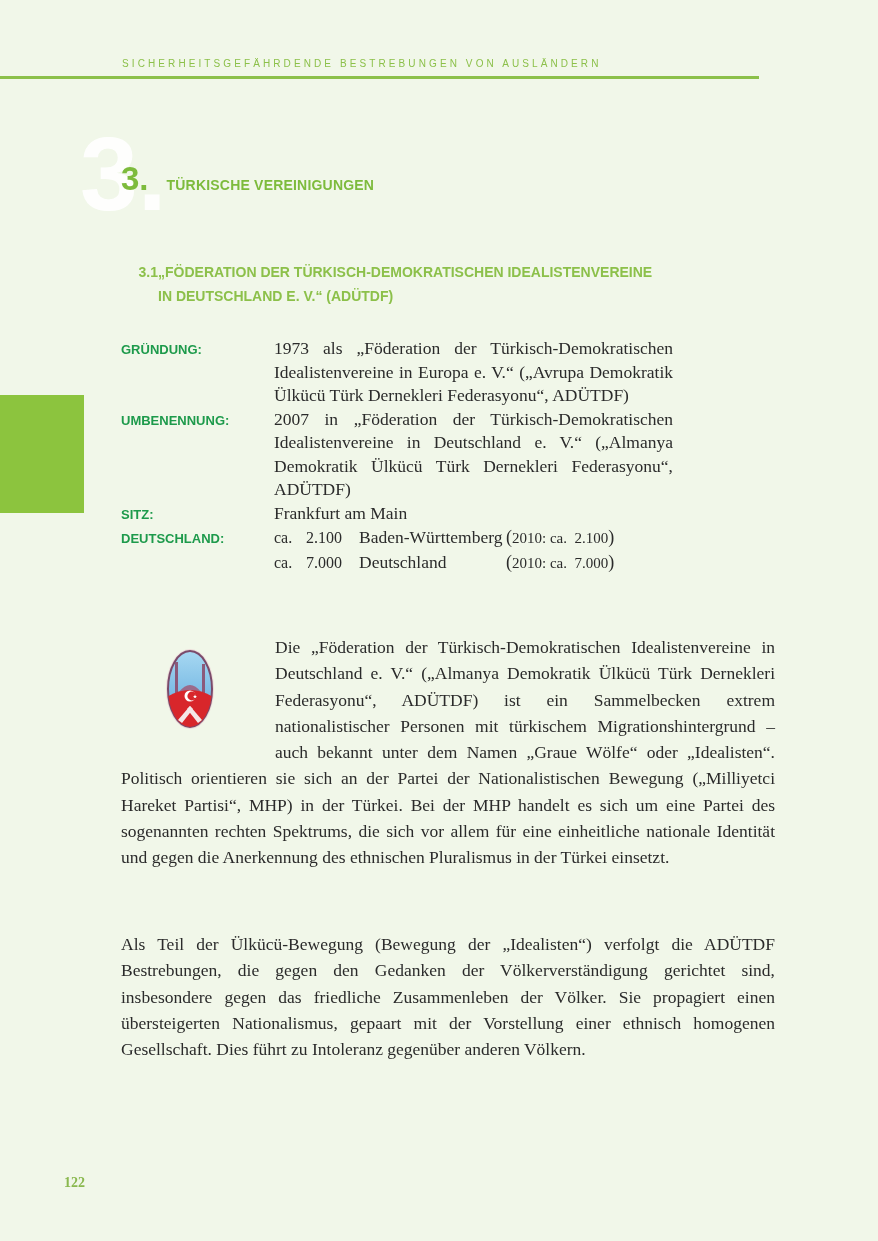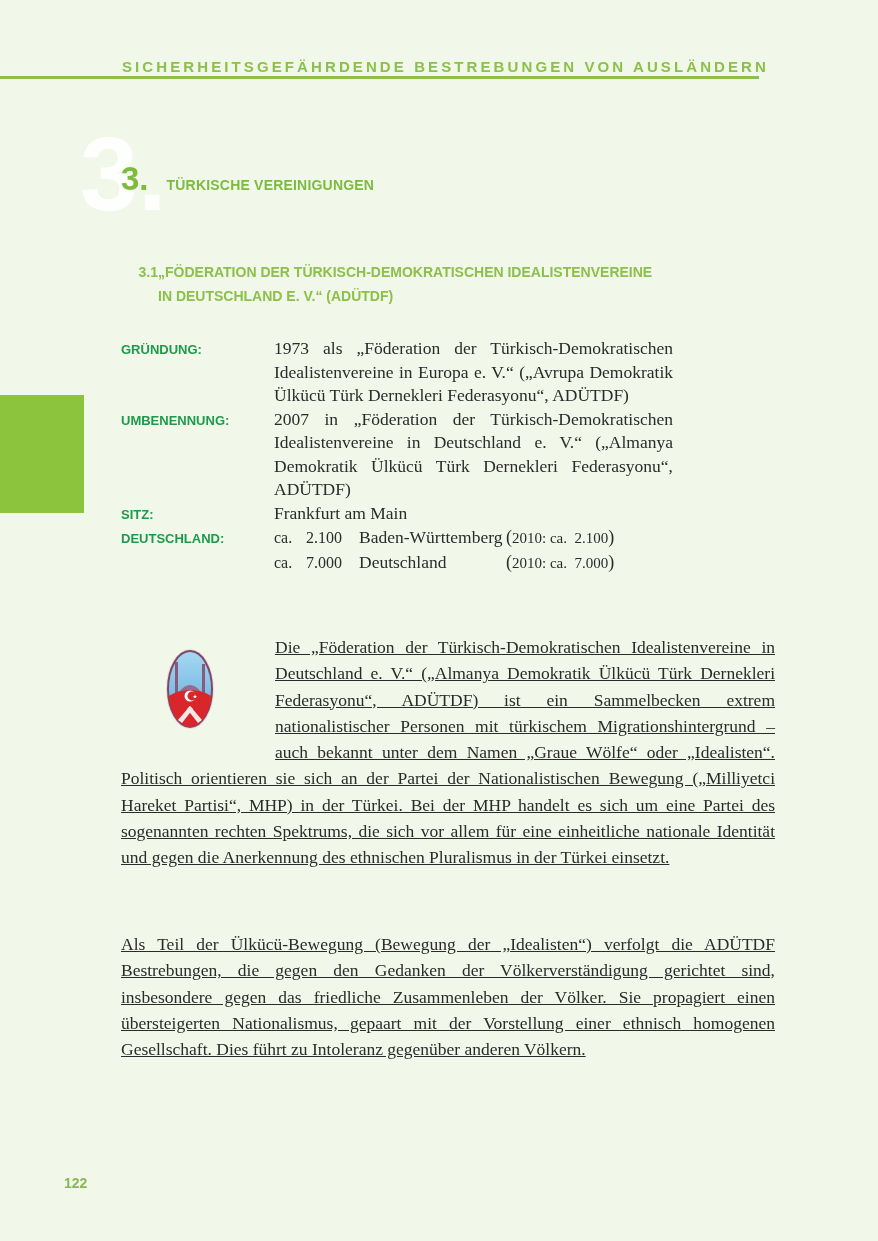--- a/index.html
+++ b/index.html
@@ -6,21 +6,21 @@
   body {
     width: 878px; height: 1241px;
     background: #f1f7e9;
     position: relative;
     overflow: hidden;
     color: #2b2b2b;
   }
   .running-head {
     position: absolute; left: 122px; top: 58px;
     font-family: "Liberation Sans", sans-serif;
-    font-weight: bold; font-size: 15px;
+    font-weight: normal; font-size: 10px;
     letter-spacing: 3.1px;
     color: #8cc04a;
     white-space: nowrap;
   }
   .head-rule {
     position: absolute; left: 0; top: 76px;
     width: 759px; height: 3px;
     background: #8cc04a;
   }
   .side-tab {
@@ -81,30 +81,29 @@
     position: absolute; left: 165px; top: 648px;
     width: 50px; height: 82px;
   }
   .body-text {
     position: absolute; left: 121px;
     width: 654px;
     font-family: "Liberation Serif", serif;
     font-size: 17.5px; line-height: 26.3px;
     text-align: justify;
     hyphens: manual;
-    text-decoration: underline;
   }
   .para1 { top: 634px; }
   .para1 .float-spacer {
     float: left; width: 154px; height: 131px;
   }
   .para2 { top: 931px; }
   .page-number {
     position: absolute; left: 64px; top: 1175px;
-    font-family: Liberation Sans, sans-serif;
+    font-family: Liberation Serif, serif;
     font-weight: bold; font-size: 14px;
     color: #8ab84f;
   }
 </style>
 </head>
 <body>
 
 <div class="running-head">SICHERHEITSGEFÄHRDENDE BESTREBUNGEN VON AUSLÄNDERN</div>
 <div class="head-rule"></div>
 

